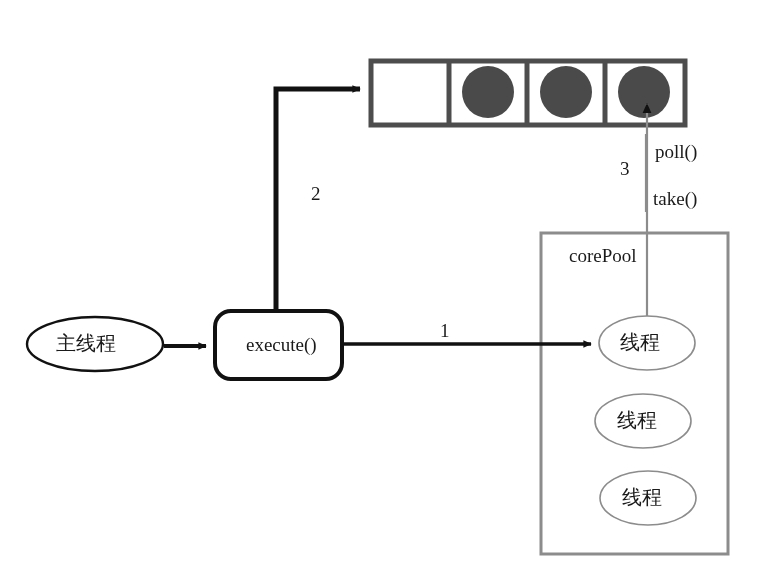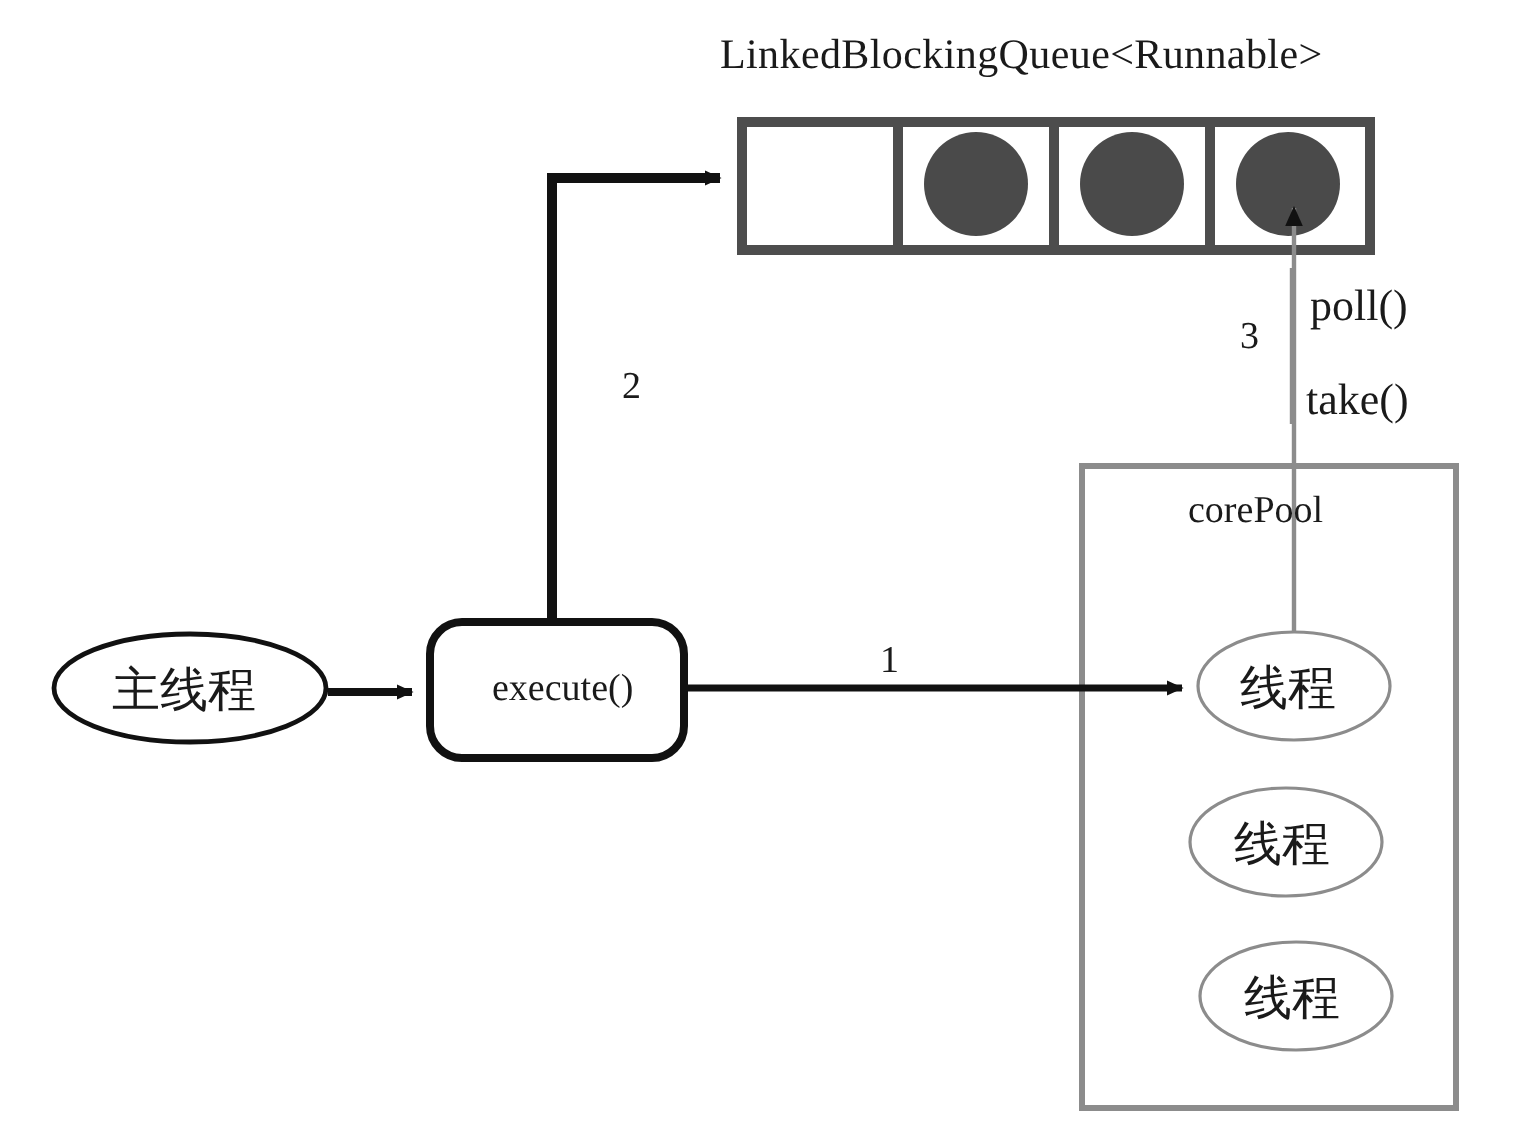--- a/index.html
+++ b/index.html
@@ -32,28 +32,28 @@
     line-height: 1;
   }
   .lbl-title {
     font-size: 21px;
     letter-spacing: 0.2px;
   }
   .lbl-mono-num {
     font-size: 19px;
   }
   .lbl-method {
-    font-size: 22px;
+    font-size: 19px;
   }
   .lbl-corepool {
     font-size: 19px;
   }
   .lbl-cjk {
     font-family: "DejaVu Sans", "Liberation Sans", sans-serif;
-    font-size: 24px;
+    font-size: 20px;
     color: #1a1a1a;
   }
   .lbl-execute {
     font-size: 19px;
   }
 </style>
 </head>
 <body>
 
 <div id="canvas">
@@ -98,27 +98,26 @@
 
     <path d="M276,311 L276,89 L360,89" fill="none" stroke="#111111" stroke-width="5" marker-end="url(#arrowBlack)"></path>
 
     <line x1="343" y1="344" x2="591" y2="344" stroke="#111111" stroke-width="3.4" marker-end="url(#arrowBlack)"></line>
 
     <line x1="647" y1="316" x2="647" y2="104" stroke="#8c8c8c" stroke-width="2.2" marker-end="url(#arrowBlackThin)"></line>
 
     <line x1="646" y1="134" x2="646" y2="212" stroke="#8c8c8c" stroke-width="2.2"></line>
   </svg>
 
-  <div class="lbl lbl-title" style="left:360px; top:17px;">LinkedBlockingQueue&lt;Runnable&gt;</div>
 
   <div class="lbl lbl-cjk" style="left:56px; top:333px;">主线程</div>
 
   <div class="lbl lbl-execute" style="left:233px; top:335px;margin-left:13px;">execute()</div>
 
-  <div class="lbl lbl-corepool" style="left:594px; top:246px;">corePool</div>
+  <div class="lbl lbl-corepool" style="left:569px; top:246px;">corePool</div>
 
   <div class="lbl lbl-cjk" style="left:620px; top:332px;">线程</div>
 
   <div class="lbl lbl-cjk" style="left:617px; top:410px;">线程</div>
 
   <div class="lbl lbl-cjk" style="left:622px; top:487px;">线程</div>
 
   <div class="lbl lbl-mono-num" style="left:440px; top:321px;">1</div>
 
   <div class="lbl lbl-mono-num" style="left:311px; top:184px;">2</div>

